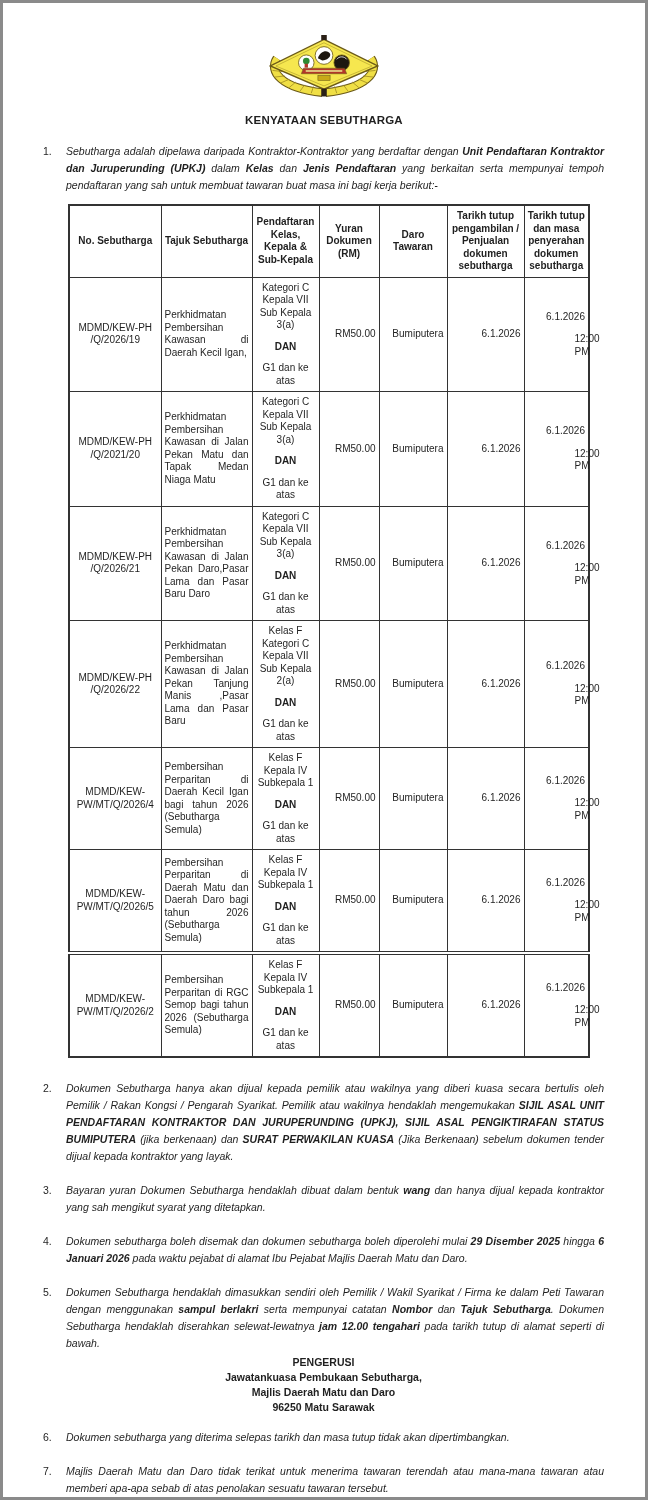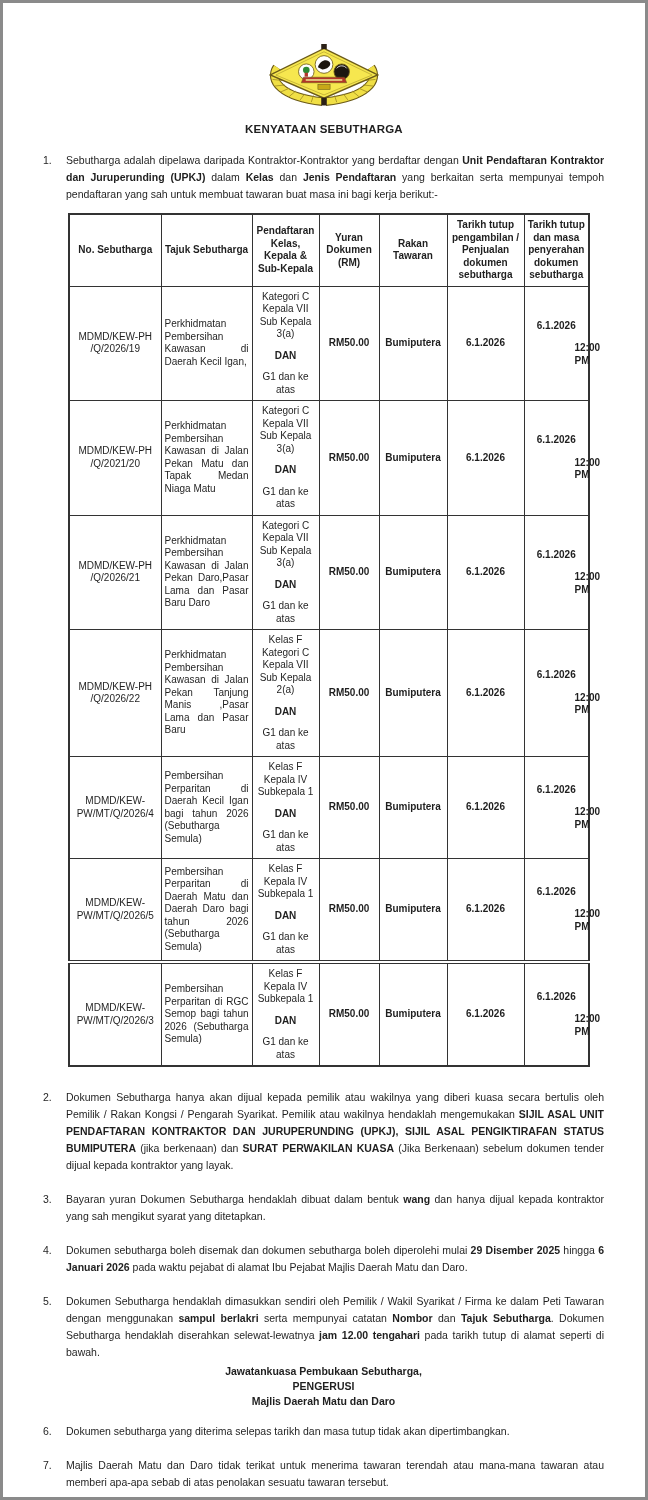--- a/index.html
+++ b/index.html
@@ -1,43 +1,43 @@
 <!DOCTYPE html>
 <html><head>
 <meta charset="utf-8">
 <style>
   * { margin:0; padding:0; box-sizing:border-box; }
   html,body { background:#fff; }
   body { font-family:"Liberation Sans","DejaVu Sans",sans-serif; color:#1f1f1f; }
   .page {
     width:648px; height:1500px; margin:0 auto; background:#fff;
     border:3px solid #8a8a8a; overflow:hidden; position:relative;
-    padding:15px 0 20px 0;
+    padding:6px 0 20px 0;
   }
   .logo-wrap { text-align:center; margin-top:26px; }
   .doc-title { text-align:center; font-weight:bold; font-size:11.5px; letter-spacing:.2px; margin-top:13px; }
 
   .content { padding:0 41px 0 40px; }
   .para { display:flex; margin-top:17px; font-size:10.5px; line-height:17px; }
   .pnum { width:23px; flex:0 0 23px; }
-  .ptext { flex:1; text-align:justify; }
+  .ptext { flex:1; text-align:justify;font-style:italic; }
   .ptext .b { font-weight:bold; }
 
   
   table.tender { border-collapse:collapse; margin:10px 0 0 25px; width:520px; table-layout:fixed;
                  font-size:10px; line-height:12.5px; border:2px solid #333; }
   table.tender th, table.tender td { border:1px solid #333; vertical-align:middle; padding:4px 3px; }
   table.tender th { font-weight:bold; text-align:center; height:66px; }
   col.w1{width:92px;} col.w2{width:91px;} col.w3{width:67px;} col.w4{width:60px;}
   col.w5{width:68px;} col.w6{width:77px;} col.w7{width:65px;}
   td.c-no { text-align:center;margin-left:29px; }
   td.c-tajuk { text-align:justify; padding:6px 6px; vertical-align:middle; }
   td.c-pend { text-align:center; }
   .pend-mid { font-weight:bold; margin:9px 0; }
-  td.c-yuran, td.c-jenis, td.c-t1, td.c-t2 { text-align:center;font-weight:bold; }
+  td.c-yuran, td.c-jenis, td.c-t1, td.c-t2 { text-align:right; }
   .c-t2b { margin-top:10px;margin-left:47px; }
   tr.sep-top td { border-top:4px double #333; }
 
   .address-block { text-align:center; font-weight:bold; font-size:10.5px; line-height:15px; margin-top:3px; }
 </style>
 </head>
 <body>
 
 <div class="page">
 
@@ -103,21 +103,21 @@
           <col class="w5">
           <col class="w6">
           <col class="w7">
       </colgroup>
       <thead>
         <tr>
           <th>No. Sebutharga</th>
           <th>Tajuk Sebutharga</th>
           <th>Pendaftaran Kelas, Kepala &amp; Sub-Kepala</th>
           <th>Yuran Dokumen (RM)</th>
-          <th>Rakan Tawaran</th>
+          <th>Daro Tawaran</th>
           <th>Tarikh tutup pengambilan / Penjualan dokumen sebutharga</th>
           <th>Tarikh tutup dan masa penyerahan dokumen sebutharga</th>
         </tr>
       </thead>
       <tbody>
           <tr>
         <td class="c-no">
               <div>MDMD/KEW-PH</div>
               <div>/Q/2026/19</div>
             </td>
@@ -226,21 +226,21 @@
         <td class="c-jenis">Bumiputera</td>
         <td class="c-t1">6.1.2026</td>
         <td class="c-t2">
           <div class="c-t2a">6.1.2026</div>
           <div class="c-t2b">12:00 PM</div>
         </td>
       </tr>
           <tr class="sep-top">
         <td class="c-no">
               <div>MDMD/KEW-</div>
-              <div>PW/MT/Q/2026/3</div>
+              <div>PW/MT/Q/2026/2</div>
             </td>
         <td class="c-tajuk">Pembersihan Perparitan di RGC Semop bagi tahun 2026 (Sebutharga Semula)</td>
         <td class="c-pend">
           <div class="pend-top">Kelas F Kepala IV Subkepala 1</div>
           <div class="pend-mid">DAN</div>
           <div class="pend-bot">G1 dan ke atas</div>
         </td>
         <td class="c-yuran">RM50.00</td>
         <td class="c-jenis">Bumiputera</td>
         <td class="c-t1">6.1.2026</td>
@@ -266,23 +266,24 @@
       <span class="pnum">4.</span>
       <span class="ptext"><span>Dokumen sebutharga boleh disemak dan dokumen sebutharga boleh diperolehi mulai </span><span class="b">29 Disember 2025</span><span> hingga </span><span class="b">6 Januari 2026</span><span> pada waktu pejabat di alamat Ibu Pejabat Majlis Daerah Matu dan Daro.</span></span>
     </div>
 
     <div class="para">
       <span class="pnum">5.</span>
       <span class="ptext"><span>Dokumen Sebutharga hendaklah dimasukkan sendiri oleh Pemilik / Wakil Syarikat / Firma ke dalam  Peti Tawaran dengan menggunakan </span><span class="b">sampul berlakri</span><span> serta mempunyai catatan </span><span class="b">Nombor</span><span> dan </span><span class="b">Tajuk Sebutharga</span><span>. Dokumen Sebutharga hendaklah diserahkan selewat-lewatnya </span><span class="b">jam 12.00 tengahari</span><span> pada tarikh tutup di alamat seperti di bawah.</span></span>
     </div>
 
     <div class="address-block">
+        <div>PENGERUSI</div>
         <div>Jawatankuasa Pembukaan Sebutharga,</div>
-        <div>PENGERUSI</div>
         <div>Majlis Daerah Matu dan Daro</div>
+        <div>96250 Matu Sarawak</div>
       </div>
 
     <div class="para" style="margin-top:14px">
       <span class="pnum">6.</span>
       <span class="ptext"><span>Dokumen sebutharga yang diterima selepas tarikh dan masa tutup tidak akan dipertimbangkan.</span></span>
     </div>
 
     <div class="para">
       <span class="pnum">7.</span>
       <span class="ptext"><span>Majlis Daerah Matu dan Daro tidak terikat untuk menerima tawaran terendah atau mana-mana tawaran atau memberi apa-apa sebab di atas penolakan sesuatu tawaran tersebut.</span></span>

